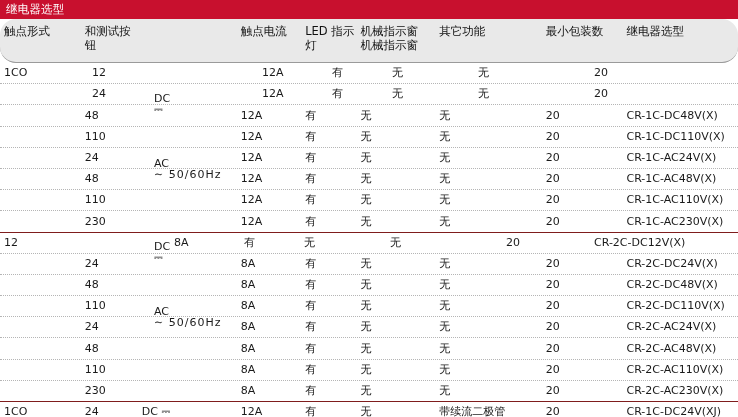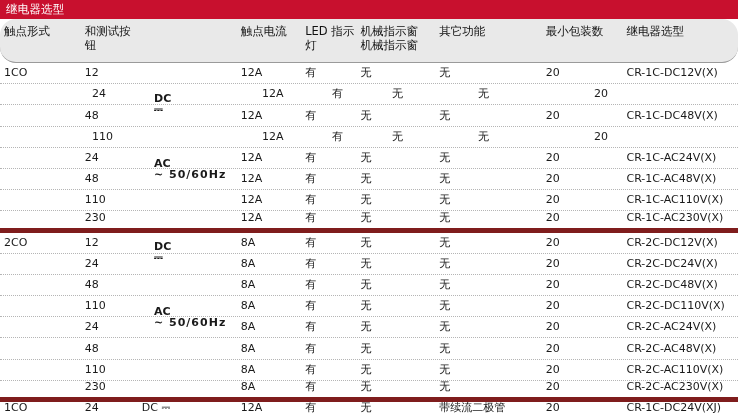--- a/index.html
+++ b/index.html
@@ -80,31 +80,30 @@
     padding-left: 4px;
     font-size: 11px;
     line-height: 21px;
     white-space: nowrap;
     overflow: hidden;
   }
   .row.dotted {
     border-bottom: 1px dotted #b5b5b5;
   }
   .row.solid {
-    border-bottom: 5px solid #7f1d1d;
+    border-bottom: 1px solid #7f1d1d;
   }
 
   
   .group-label {
     position: absolute;
     font-size: 11px;
     line-height: 13px;
     color: #1a1a1a;
     pointer-events: none;
-    font-weight: bold;
   }
   .group-label .sym {
     display: block;
     font-size: 11px;
     line-height: 10px;
     letter-spacing: 1px;
   }
 </style>
 </head>
 <body>
@@ -131,21 +130,20 @@
   <div class="rows" id="rows-container">
       <div class="row dotted">
         <div class="cell c1">1CO</div>
         <div class="cell c2">12</div>
         <div class="cell c3"></div>
         <div class="cell c4">12A</div>
         <div class="cell c5">有</div>
         <div class="cell c6">无</div>
         <div class="cell c7">无</div>
         <div class="cell c8" style="width:88px">20</div>
-        <div class="cell c9">CR-1C-DC12V(X)</div>
       </div>
       <div class="row dotted">
         <div class="cell c1"></div>
         <div class="cell c2">24</div>
         <div class="cell c3"></div>
         <div class="cell c4">12A</div>
         <div class="cell c5">有</div>
         <div class="cell c6">无</div>
         <div class="cell c7">无</div>
         <div class="cell c8" style="width:88px">20</div>
@@ -163,20 +161,21 @@
       </div>
       <div class="row dotted">
         <div class="cell c1"></div>
         <div class="cell c2">110</div>
         <div class="cell c3"></div>
         <div class="cell c4">12A</div>
         <div class="cell c5">有</div>
         <div class="cell c6">无</div>
         <div class="cell c7">无</div>
         <div class="cell c8" style="width:88px">20</div>
+        <div class="cell c9">CR-1C-DC110V(X)</div>
       </div>
       <div class="row dotted">
         <div class="cell c1"></div>
         <div class="cell c2">24</div>
         <div class="cell c3"></div>
         <div class="cell c4">12A</div>
         <div class="cell c5">有</div>
         <div class="cell c6">无</div>
         <div class="cell c7">无</div>
         <div class="cell c8" style="width:88px">20</div>
@@ -209,21 +208,20 @@
         <div class="cell c2">230</div>
         <div class="cell c3"></div>
         <div class="cell c4">12A</div>
         <div class="cell c5">有</div>
         <div class="cell c6">无</div>
         <div class="cell c7">无</div>
         <div class="cell c8" style="width:88px">20</div>
         <div class="cell c9">CR-1C-AC230V(X)</div>
       </div>
       <div class="row dotted">
-        <div class="cell c1">2CO</div>
         <div class="cell c2">12</div>
         <div class="cell c3"></div>
         <div class="cell c4">8A</div>
         <div class="cell c5">有</div>
         <div class="cell c6">无</div>
         <div class="cell c7">无</div>
         <div class="cell c8" style="width:88px">20</div>
         <div class="cell c9">CR-2C-DC12V(X)</div>
       </div>
       <div class="row dotted">

